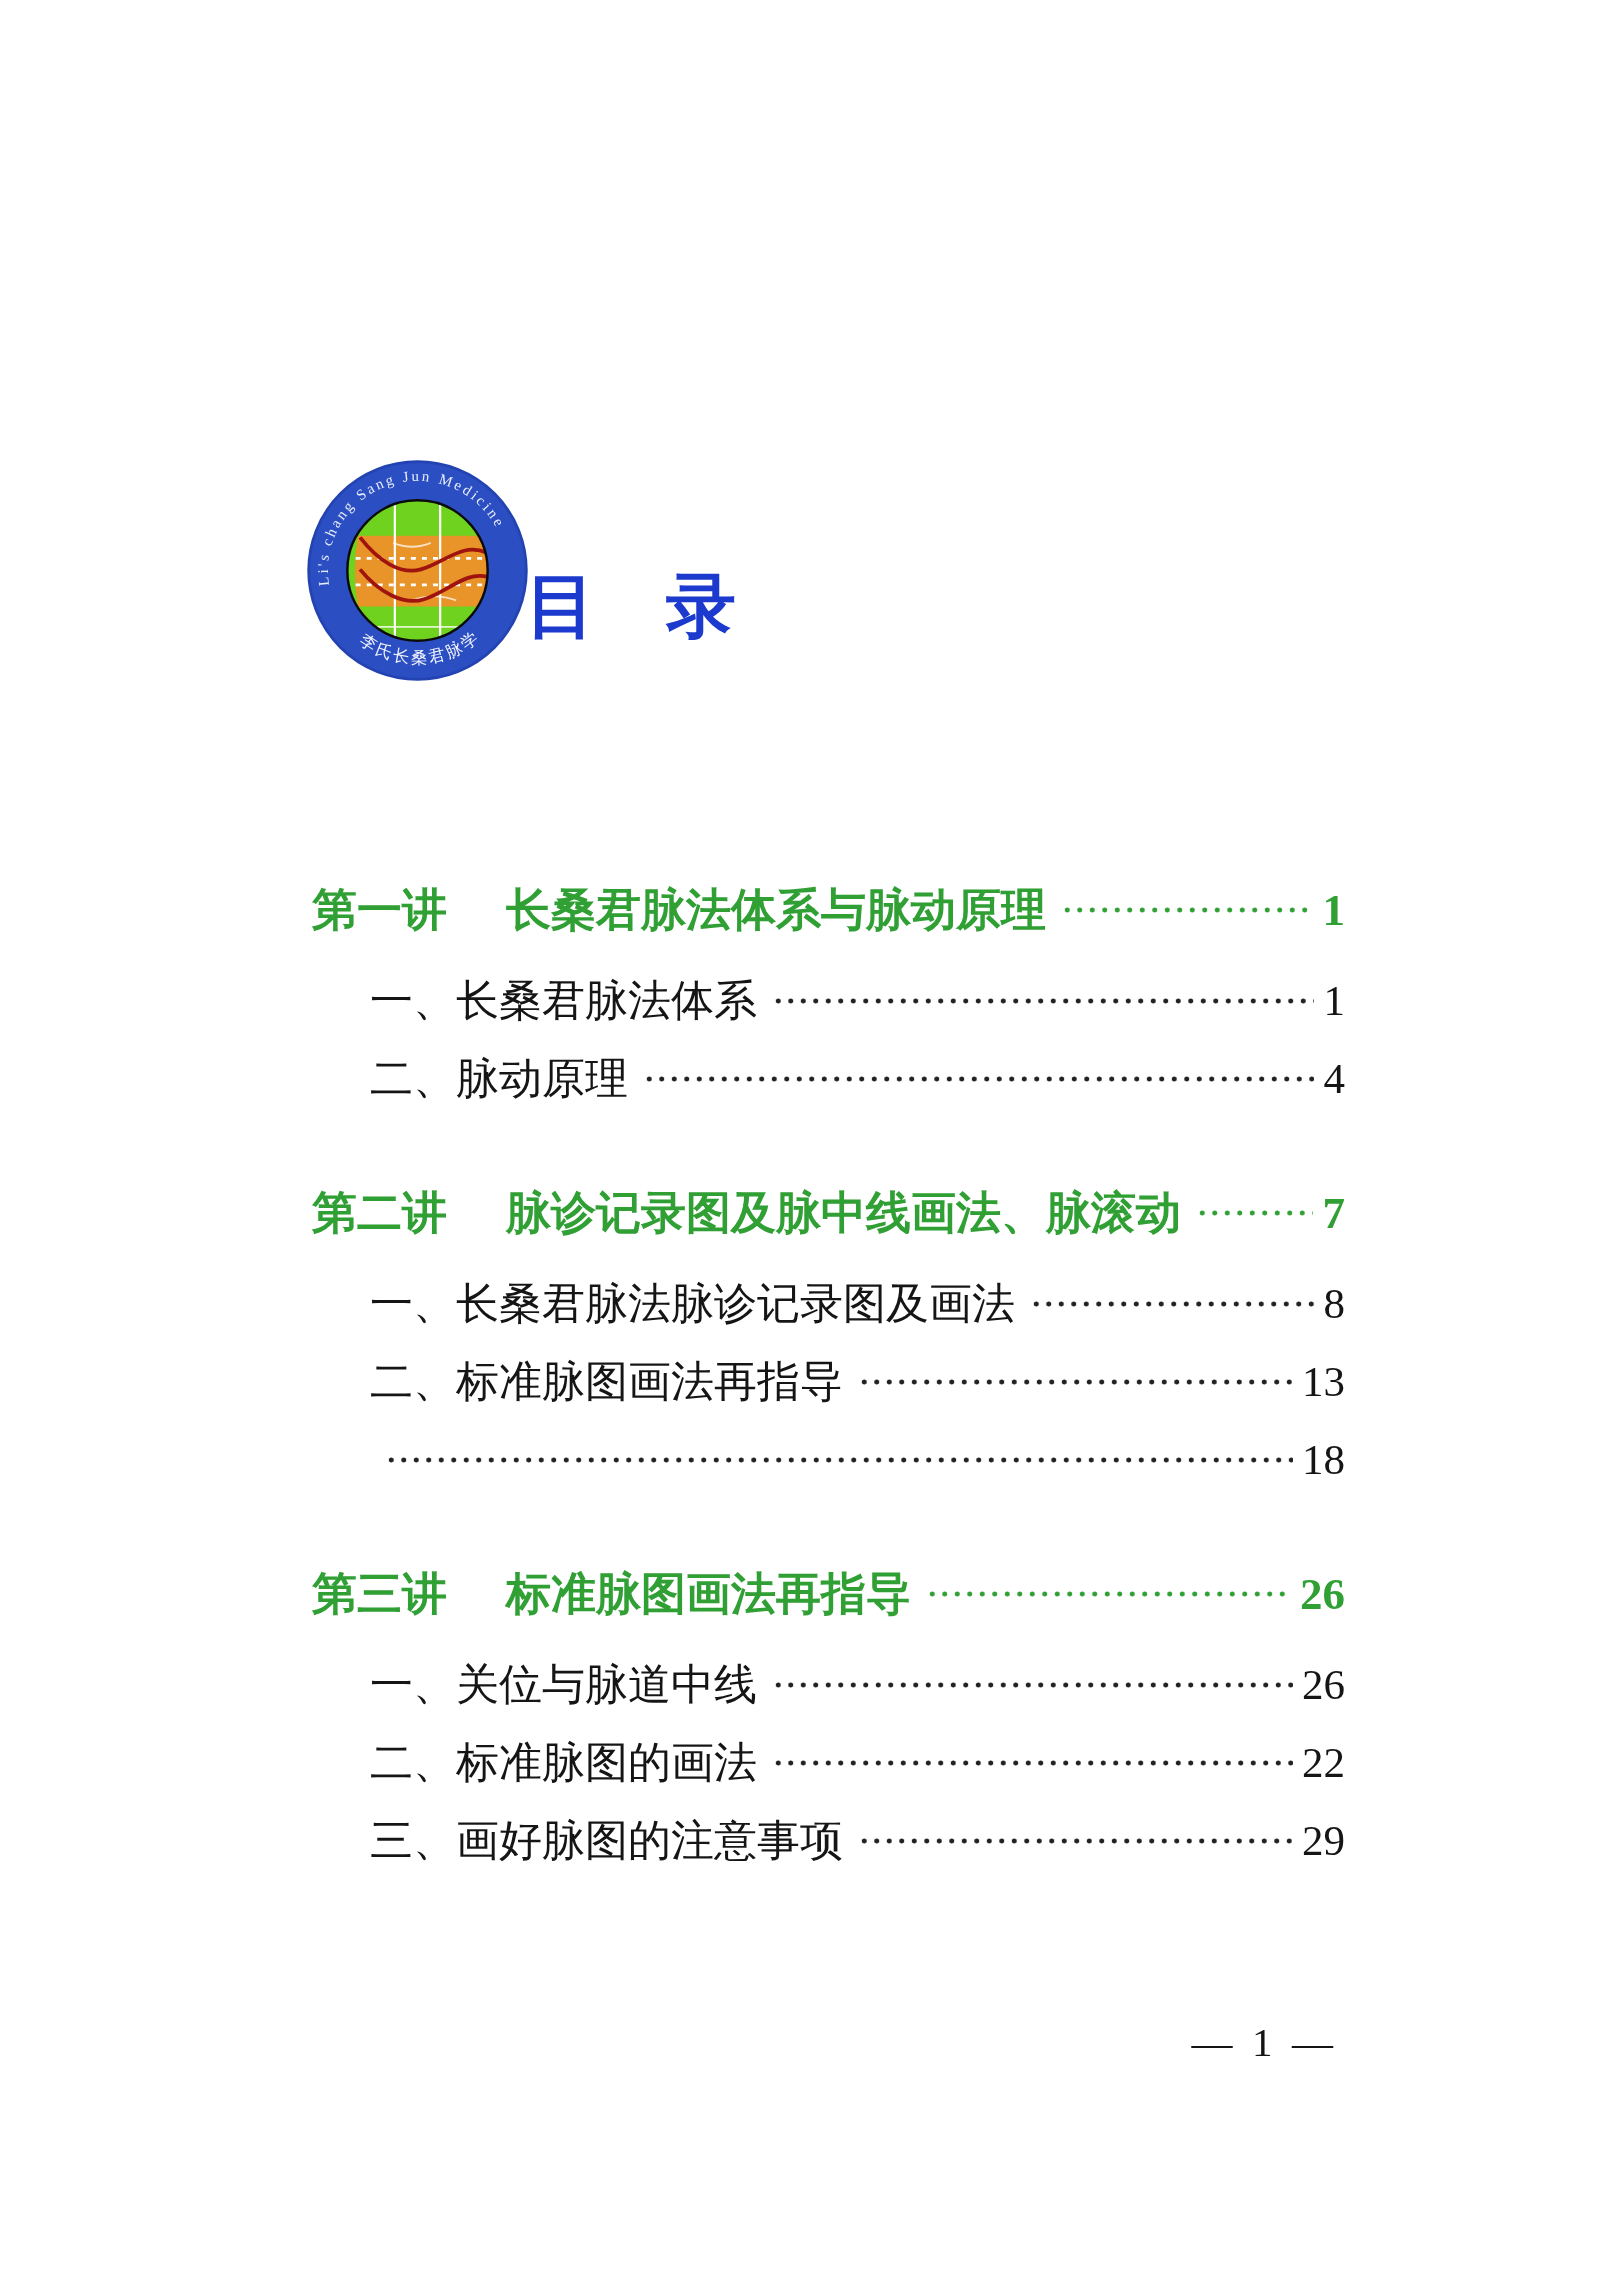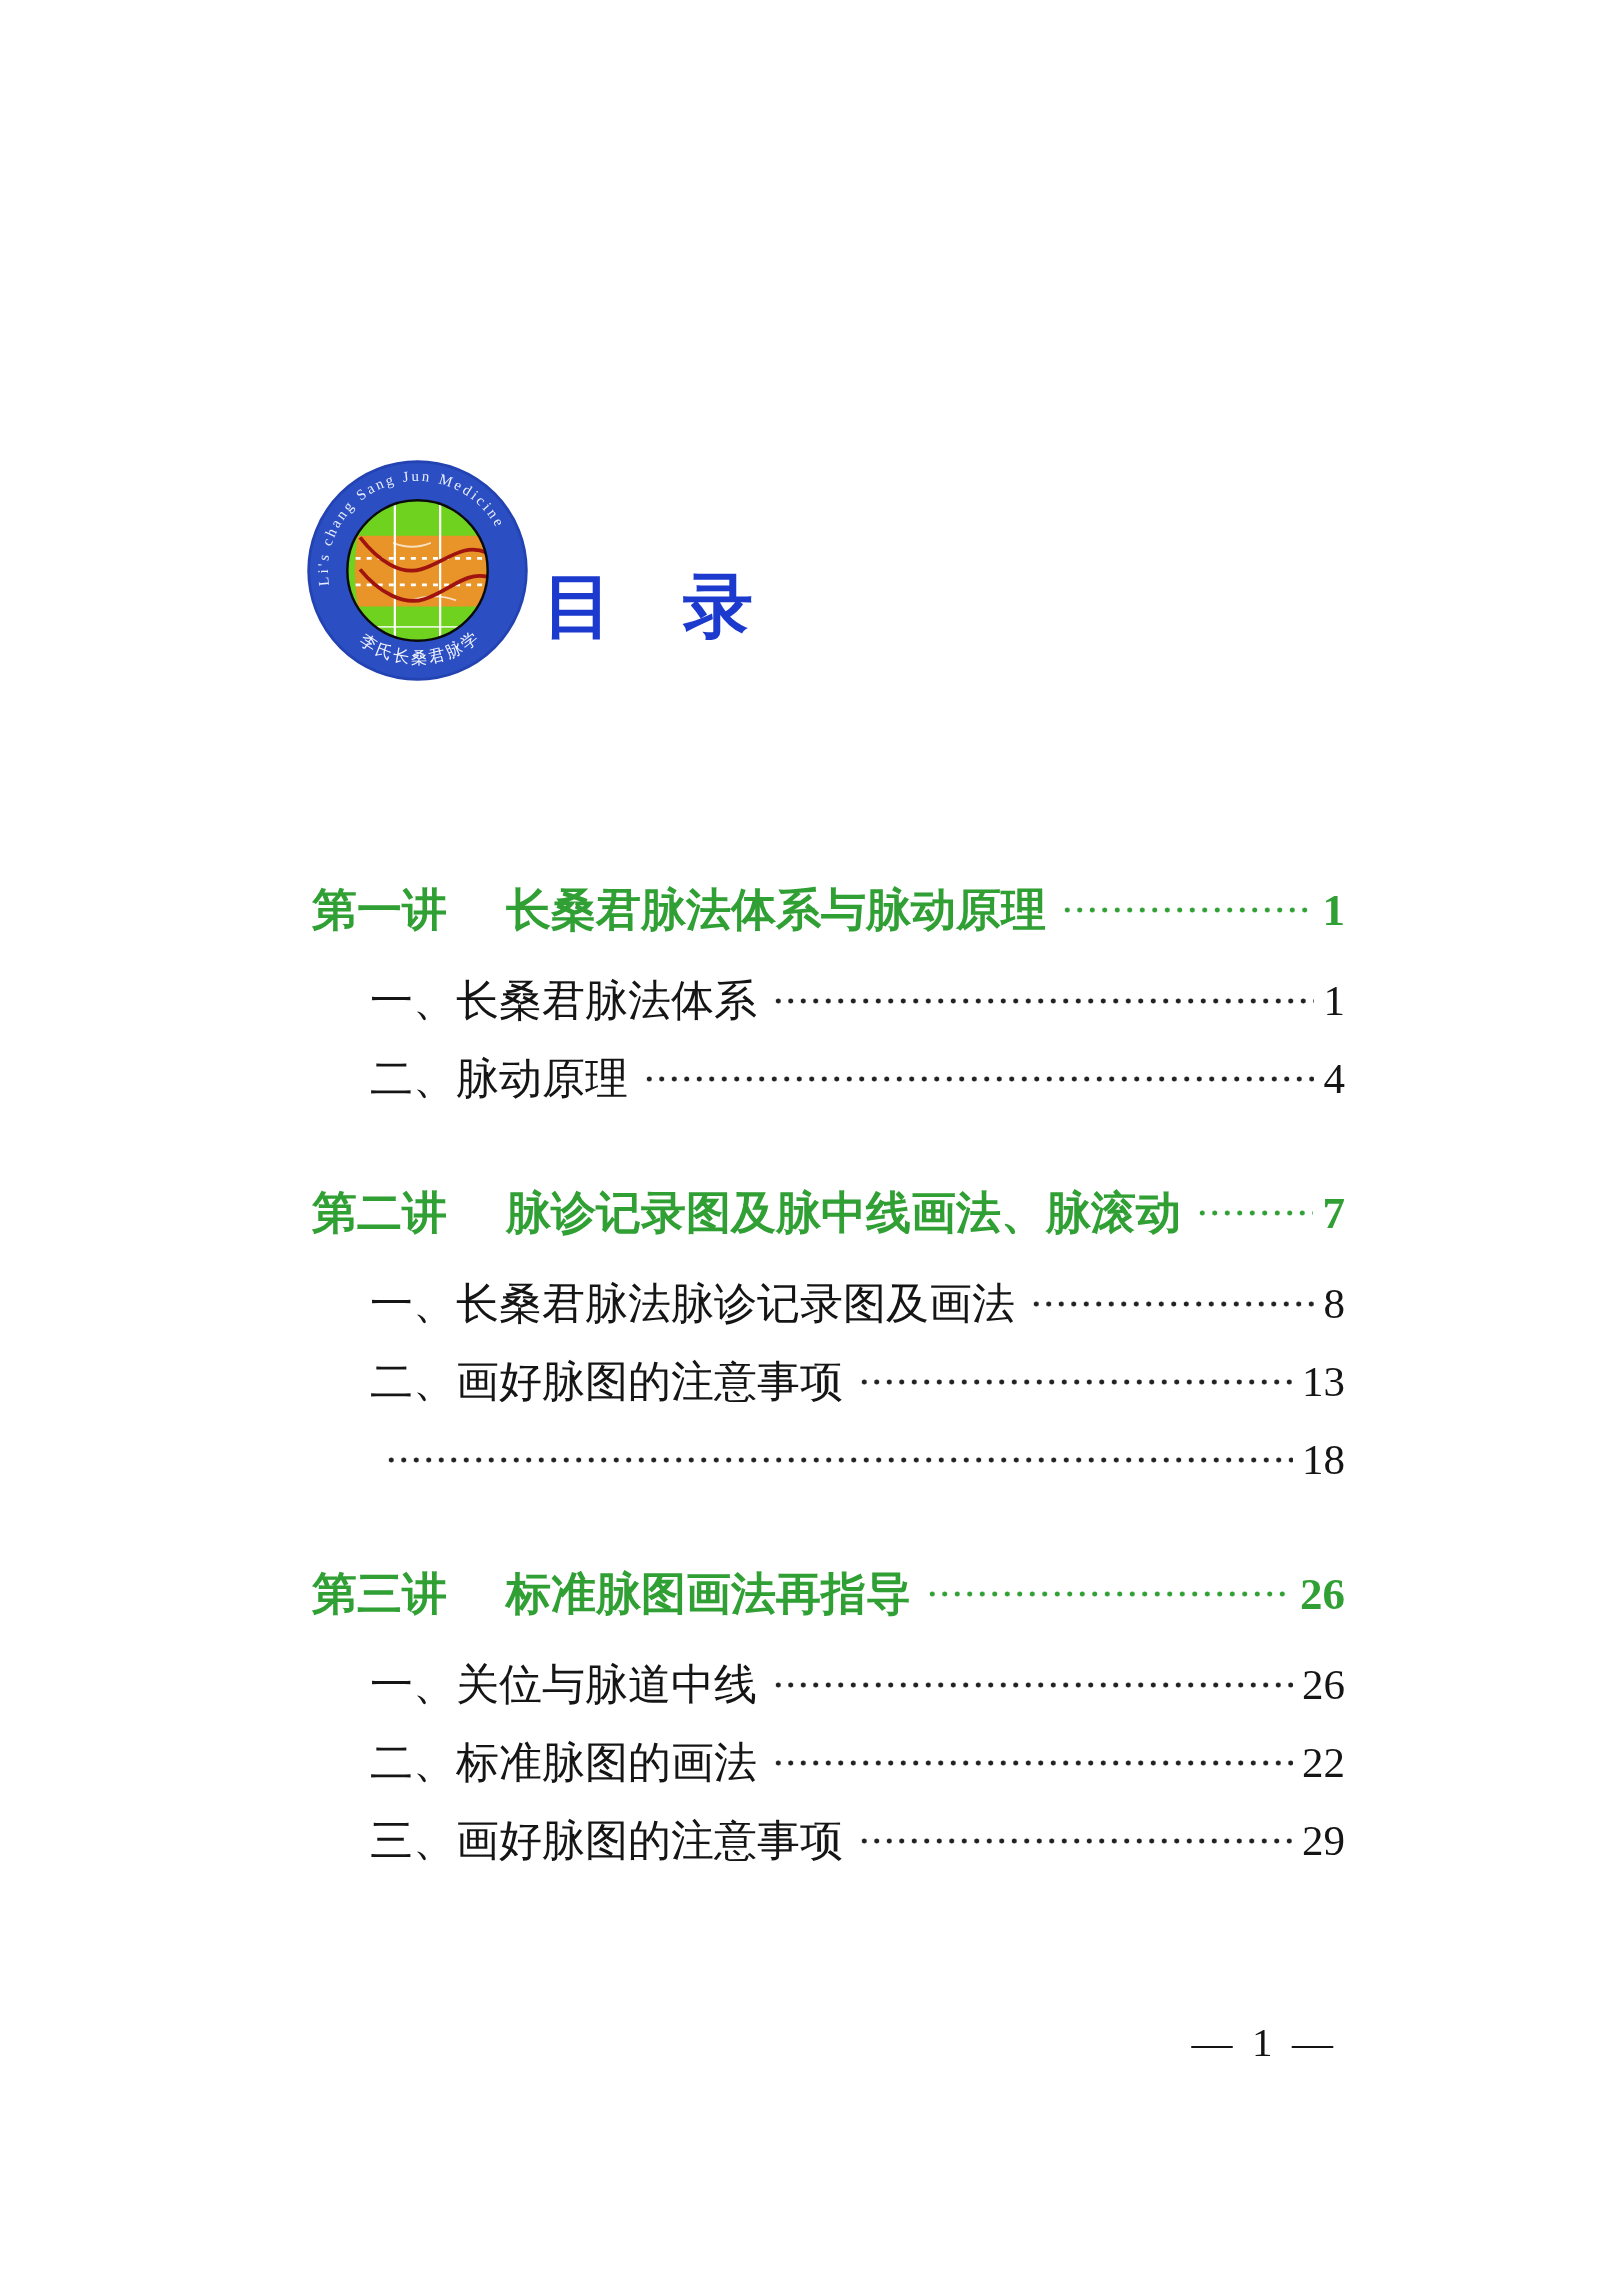--- a/index.html
+++ b/index.html
@@ -6,21 +6,21 @@
   body{
     width:1600px;height:2290px;position:relative;overflow:hidden;
     background:#ffffff;color:#151515;
     font-family:"Liberation Serif","DejaVu Serif",serif;
   }
   
   .logo{position:absolute;left:307px;top:460px;width:221px;height:221px;}
   .logo svg{width:100%;height:100%;display:block;}
   
   .title{
-    position:absolute;left:543px;top:525px;
+    position:absolute;left:526px;top:525px;
     font-size:70px;line-height:1;font-weight:700;
     color:#1c3bce;white-space:pre;
   }
   
   .toc{position:absolute;left:312px;top:883px;width:1033px;}
   .sec + .sec{margin-top:80px;}
   .row{display:flex;align-items:center;line-height:54px;}
   .head{font-size:45px;font-weight:700;color:#30a035;margin-bottom:37px;}
   .head .h-title{margin-left:59px;}
   .item{font-size:43px;margin-left:58px;}
@@ -109,21 +109,21 @@
           <span class="h-title">脉诊记录图及脉中线画法、脉滚动</span>
           <span class="leader"></span>
           <span class="pagenum">7</span>
         </div>
         <div class="row item">
           <span class="i-text">一、长桑君脉法脉诊记录图及画法</span>
           <span class="leader"></span>
           <span class="pagenum">8</span>
         </div>
         <div class="row item">
-          <span class="i-text">二、画好脉图的注意事项</span>
+          <span class="i-text">二、标准脉图画法再指导</span>
           <span class="leader"></span>
           <span class="pagenum">13</span>
         </div>
         <div class="row item">
           <span class="leader"></span>
           <span class="pagenum">18</span>
         </div>
       </section>
       <section class="sec">
         <div class="row head">

